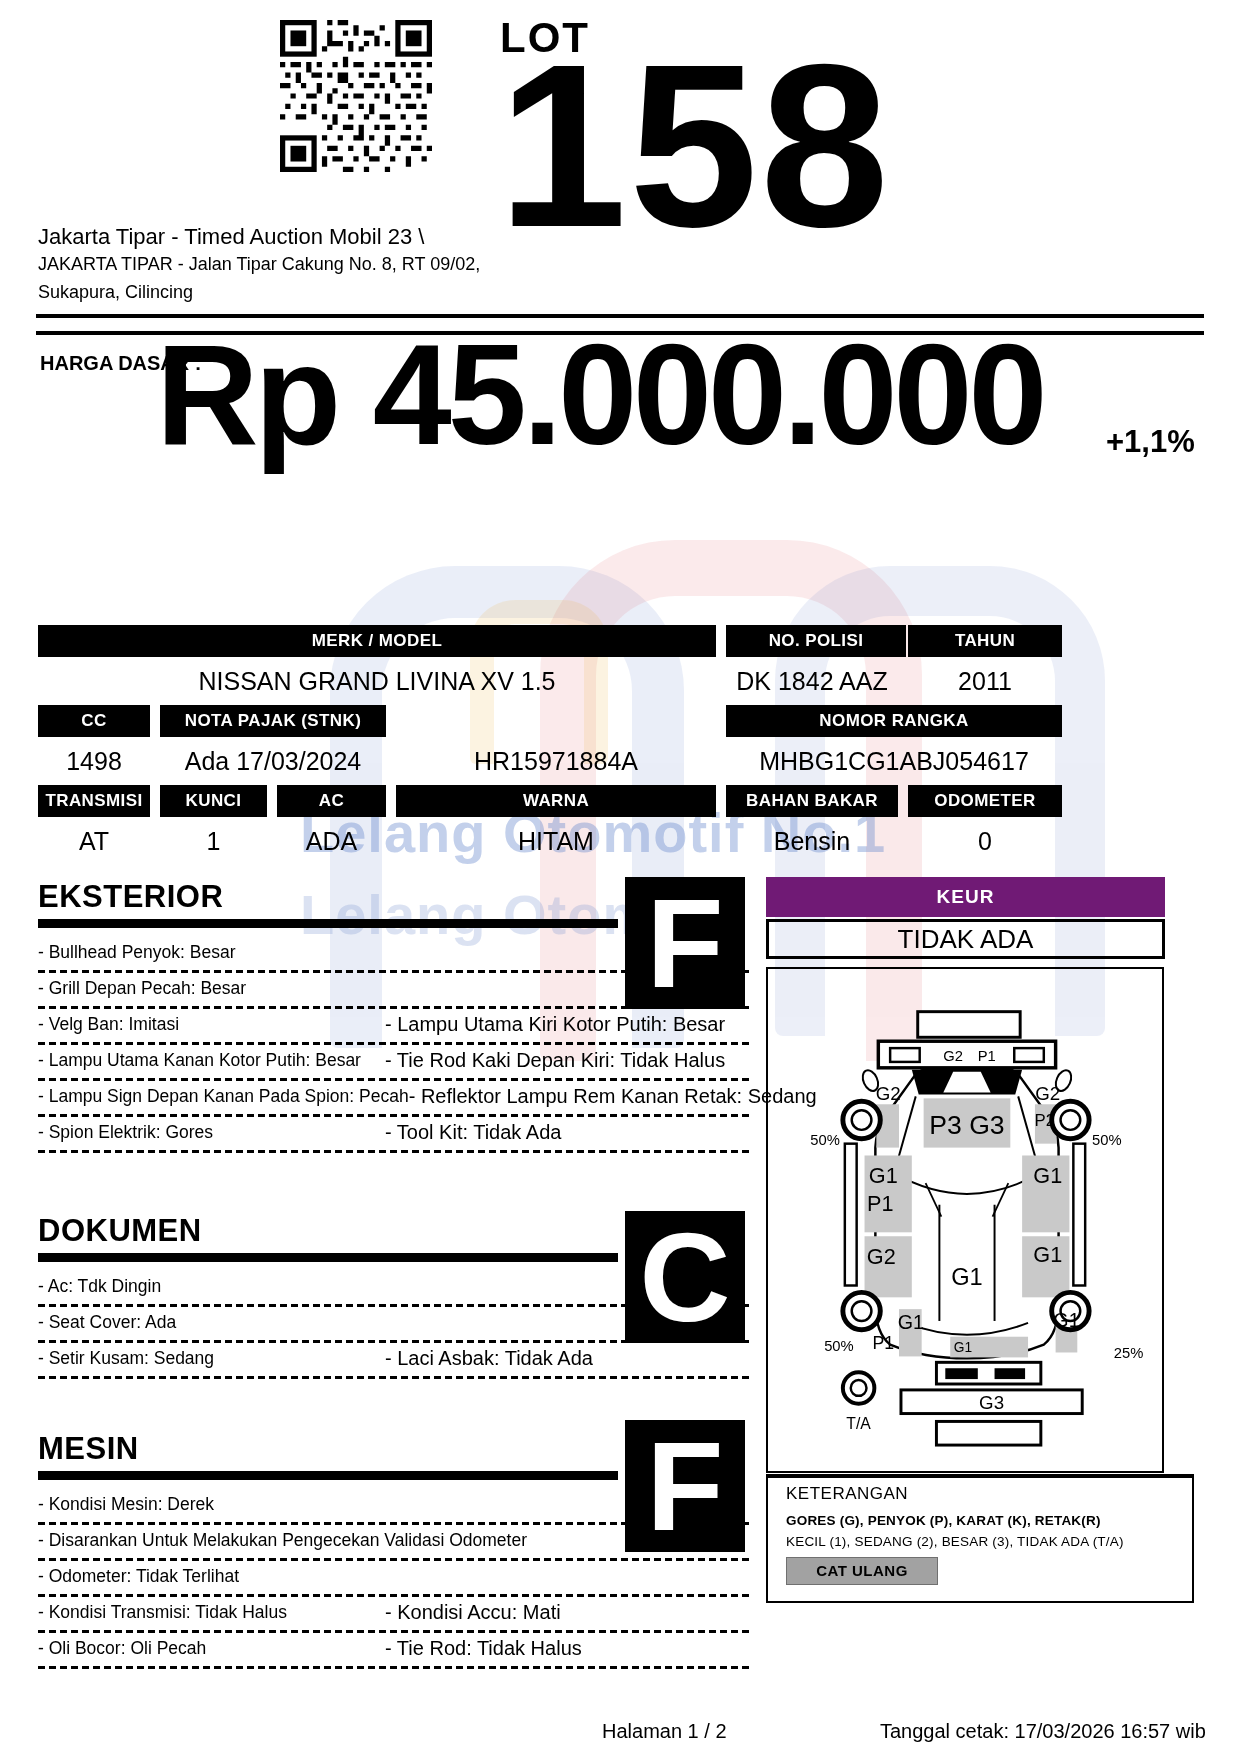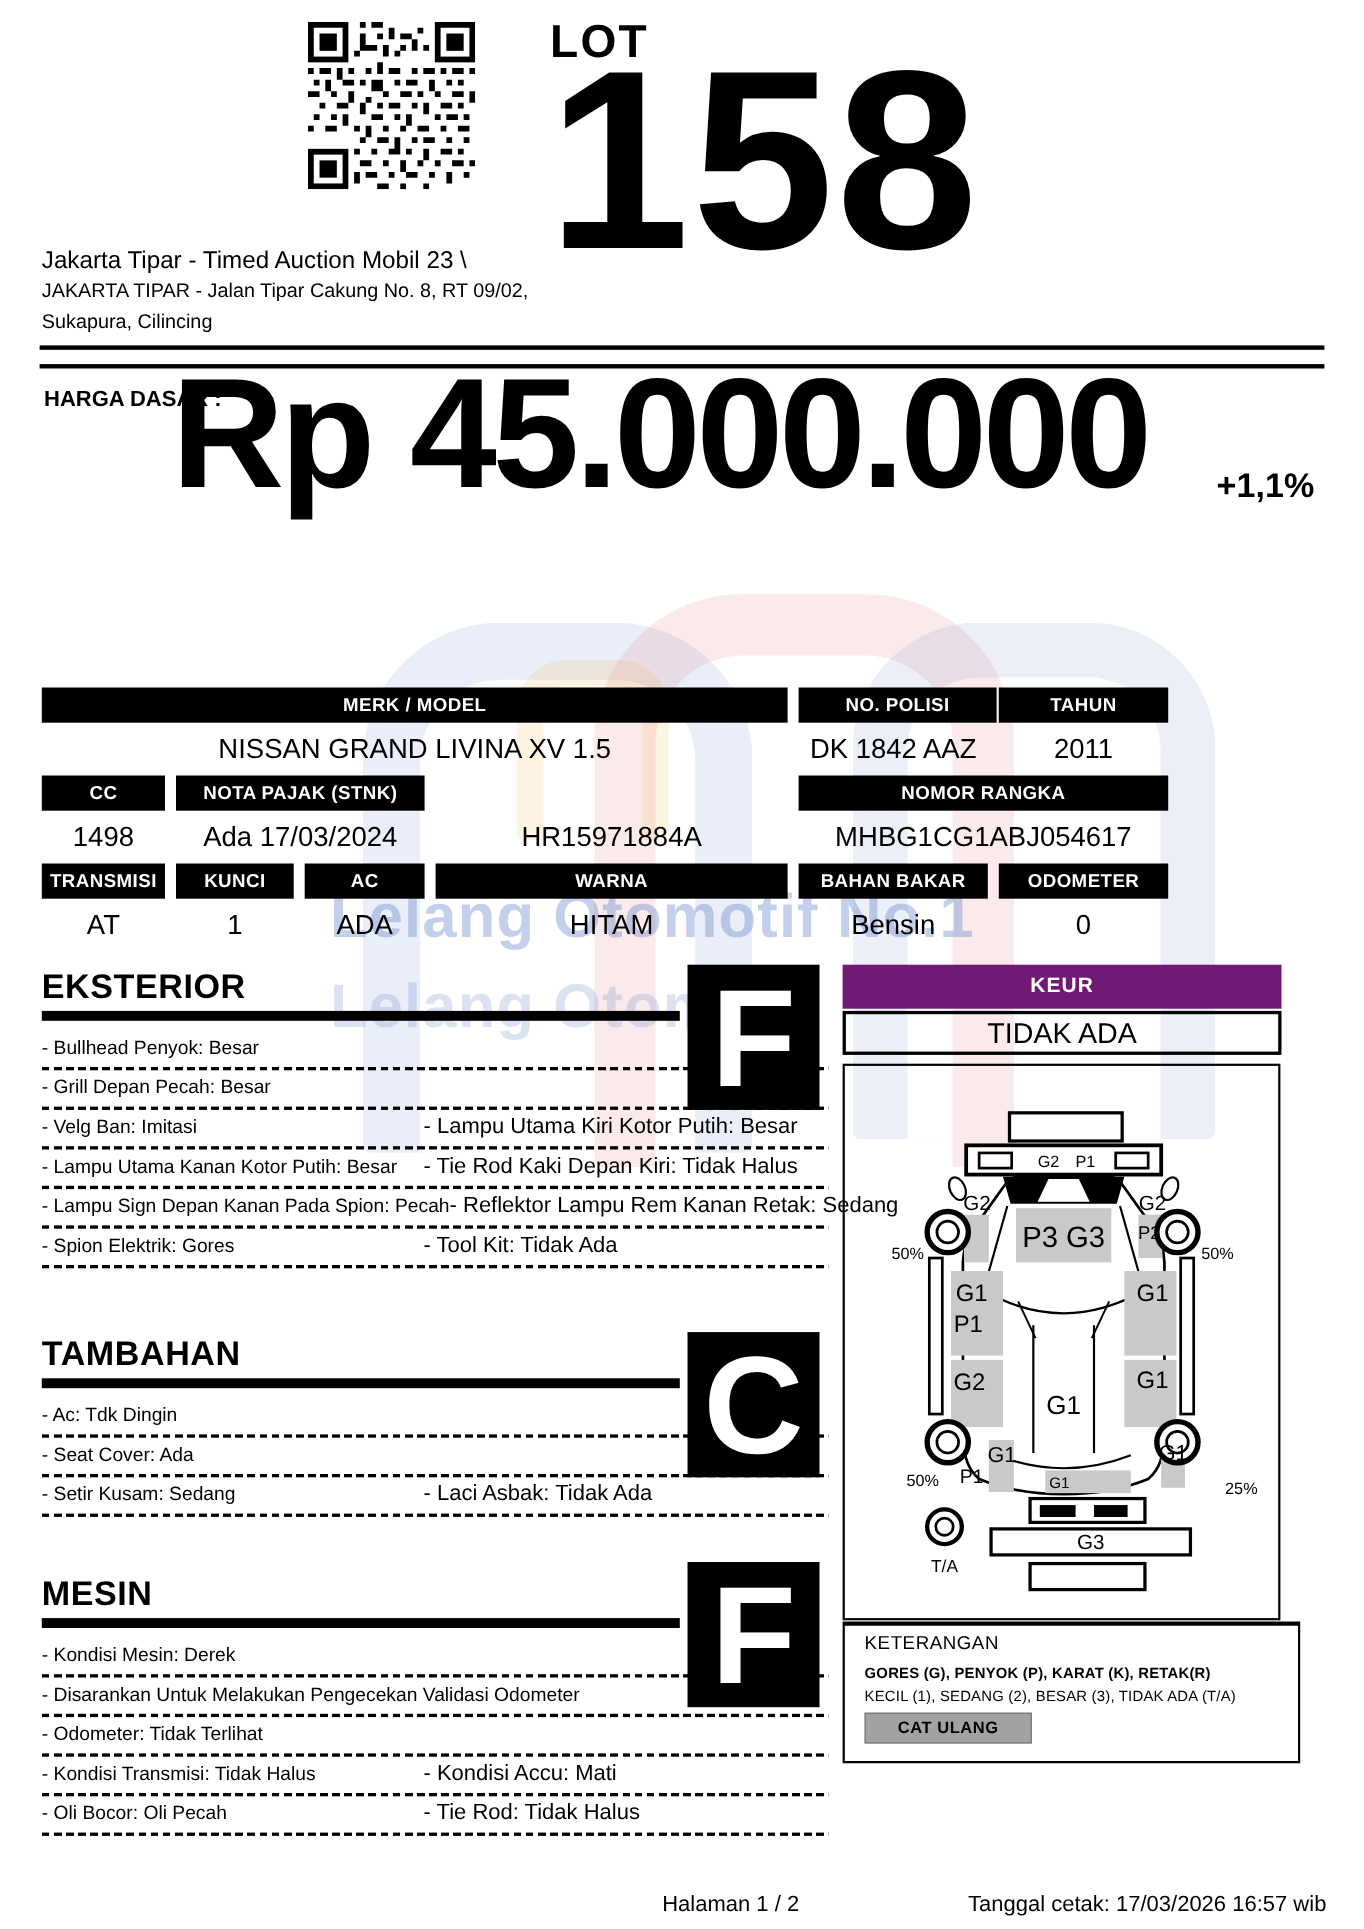--- a/index.html
+++ b/index.html
@@ -49,21 +49,21 @@
   .li-r{flex:1 1 auto; font-size:20px; line-height:21px; white-space:nowrap;}
   .lrow.single .li-l{flex:1 1 auto;}
   .grade-box{position:absolute; left:625px; width:120px; height:132px; background:#000; color:#fff;
     display:flex; align-items:center; justify-content:center; font-size:126px; font-weight:bold; z-index:2;}
   
   .keur-hdr{left:766px; top:877px; width:399px; height:40px; background:#701a75; color:#fff; font-size:19px; font-weight:bold;
     display:flex; align-items:center; justify-content:center; letter-spacing:1px;}
   .keur-val{left:766px; top:919px; width:393px; height:34px; border:3px solid #000; font-size:26px;
     display:flex; align-items:center; justify-content:center;}
   .car-box{left:766px; top:967px; width:394px; height:502px; border:2.5px solid #000;}
-  .ket-box{left:766px; top:1474px; width:394px; height:117px; border:2.5px solid #000; border-top-width:4px; padding:6px 0 0 18px;}
+  .ket-box{left:766px; top:1474px; width:394px; height:117px; border:2.5px solid #000; border-top-width:4px; padding:6px 12px 0 18px;}
   .ket-title{font-size:17px; letter-spacing:0.5px;}
   .ket-line1{font-size:13.5px; font-weight:bold; margin-top:9px; letter-spacing:0.2px;}
   .ket-line2{font-size:13.5px; margin-top:6px; letter-spacing:0.2px;}
   .cat-ulang{display:inline-block; margin-top:8px; width:150px; height:26px; background:#a2a2a2; border:1px solid #707070;
     font-size:15px; font-weight:bold; text-align:center; line-height:26px; letter-spacing:0.5px;}
   
   .catatan{left:40px; top:1661px; font-size:13.5px; line-height:15px;}
   .catatan .c-items{margin-top:4px; padding-left:14px;}
   .footer-page{left:602px; top:1720px; font-size:20px;}
   .footer-date{left:880px; top:1720px; font-size:20px;}
@@ -168,21 +168,21 @@
           <span class="li-r">- Reflektor Lampu Rem Kanan Retak: Sedang</span>
         </div>
       <div class="lrow">
           <span class="li-l">- Spion Elektrik: Gores</span>
           <span class="li-r">- Tool Kit: Tidak Ada</span>
         </div>
     </div>
     <div class="grade-box" style="top:877px">F</div>
 
     <div class="section" style="top:1214px">
-      <div class="sec-title">TAMBAHAN</div>
+      <div class="sec-title">DOKUMEN</div>
       <div class="sec-rule"></div>
       <div class="lrow single">
           <span class="li-l">- Ac: Tdk Dingin</span>
         </div>
       <div class="lrow single">
           <span class="li-l">- Seat Cover: Ada</span>
         </div>
       <div class="lrow">
           <span class="li-l">- Setir Kusam: Sedang</span>
           <span class="li-r">- Laci Asbak: Tidak Ada</span>

